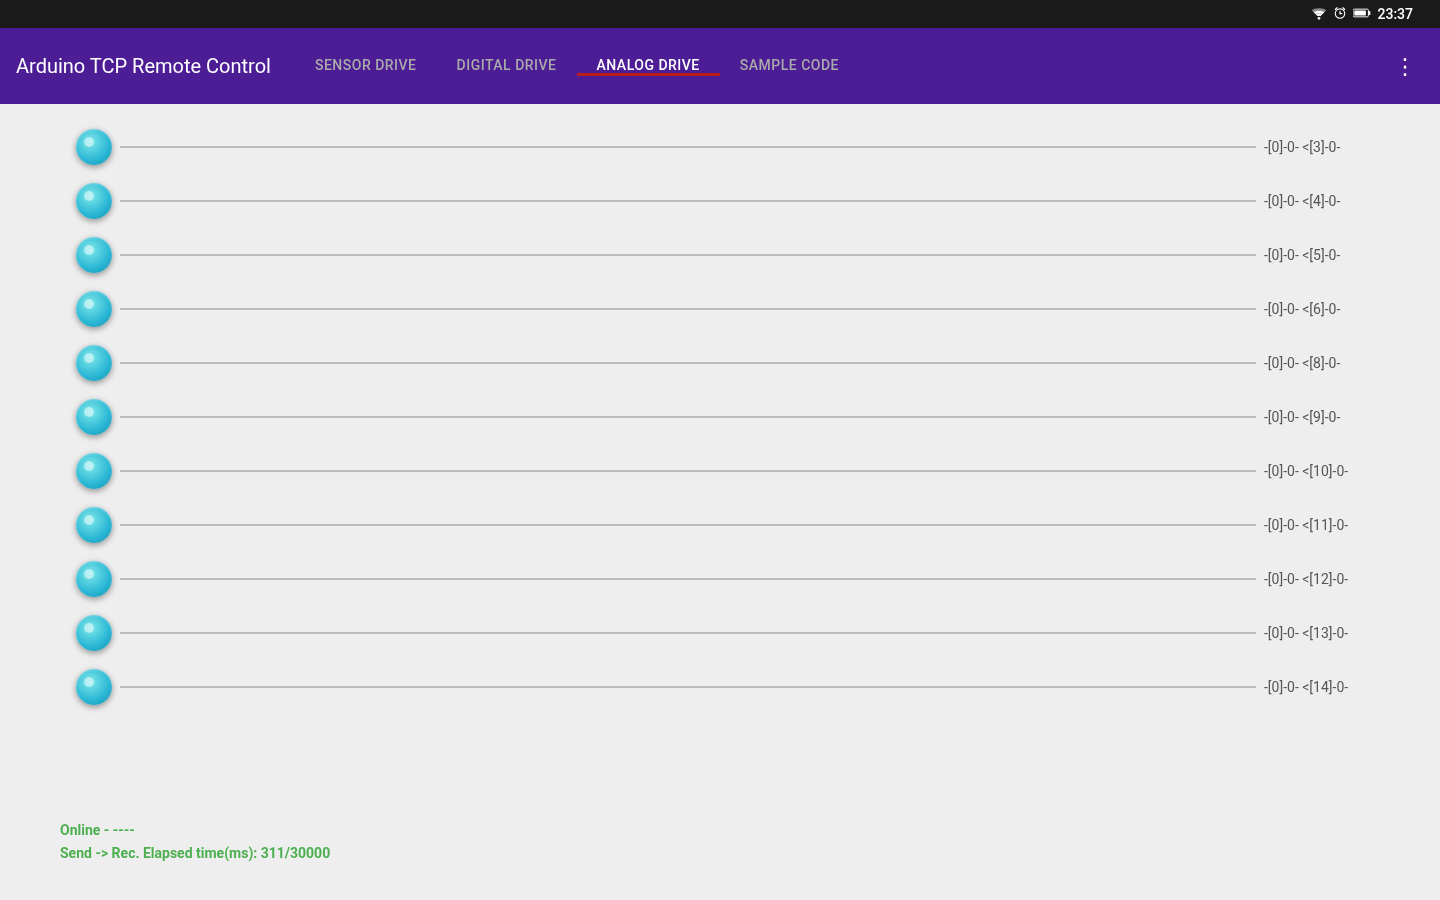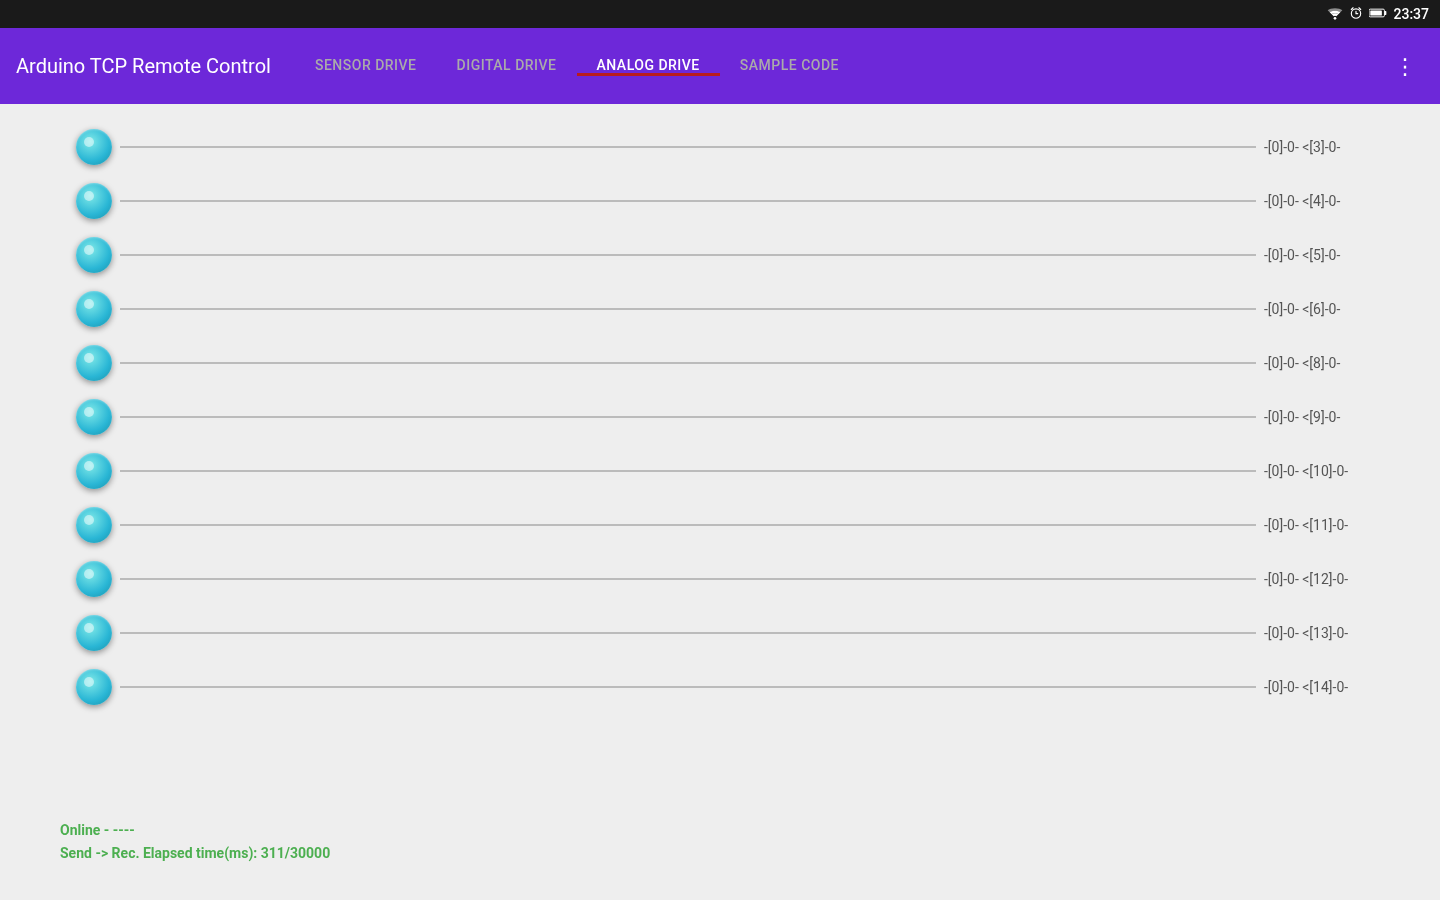--- a/index.html
+++ b/index.html
@@ -13,21 +13,21 @@
     }
 
     
     .status-bar {
       width: 100%;
       height: 28px;
       background: #1a1a1a;
       display: flex;
       align-items: center;
       justify-content: flex-end;
-      padding: 0 11px;
+      padding: 0 27px;
       gap: 8px;
     }
     .status-bar-icons {
       display: flex;
       align-items: center;
       gap: 6px;
     }
     .status-time {
       color: #ffffff;
       font-size: 14px;
@@ -35,21 +35,21 @@
     }
     .status-icon {
       color: #ffffff;
       font-size: 12px;
     }
 
     
     .toolbar {
       width: 100%;
       height: 76px;
-      background: #6d28d9;
+      background: #4c1d95;
       display: flex;
       align-items: center;
       padding: 0 16px;
       gap: 0;
     }
     .app-title {
       color: #ffffff;
       font-size: 20px;
       font-weight: 400;
       white-space: nowrap;

